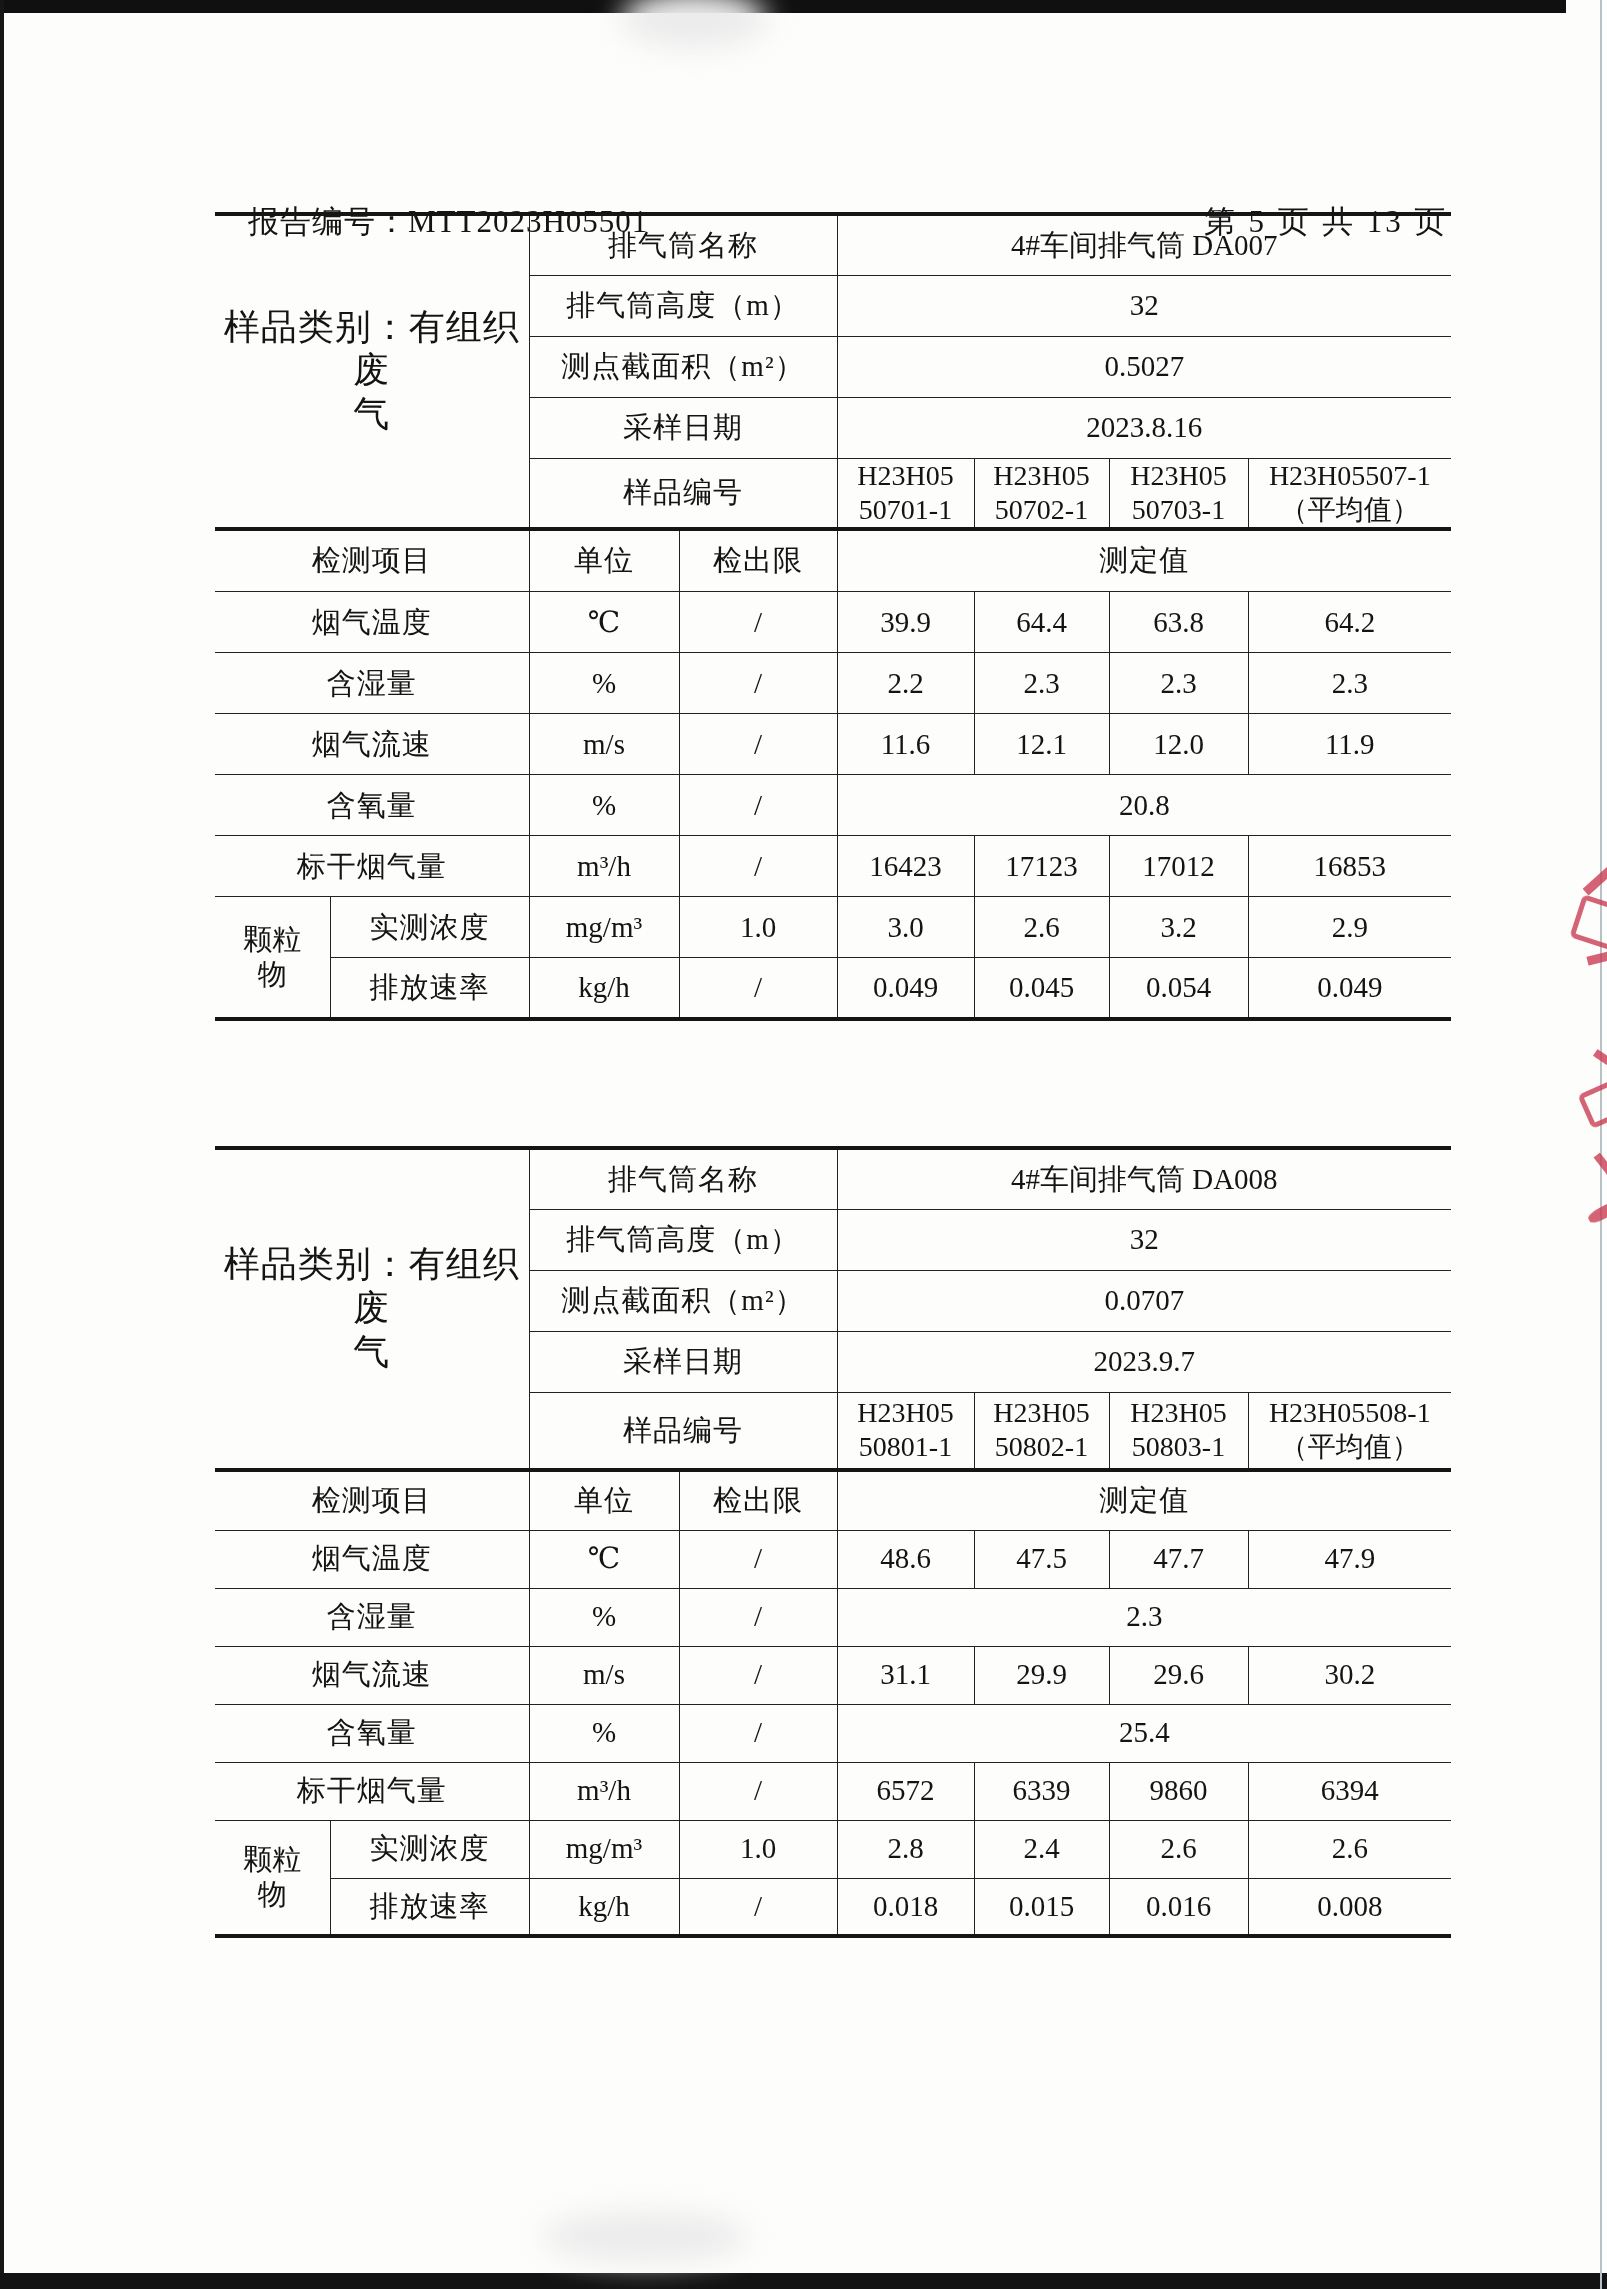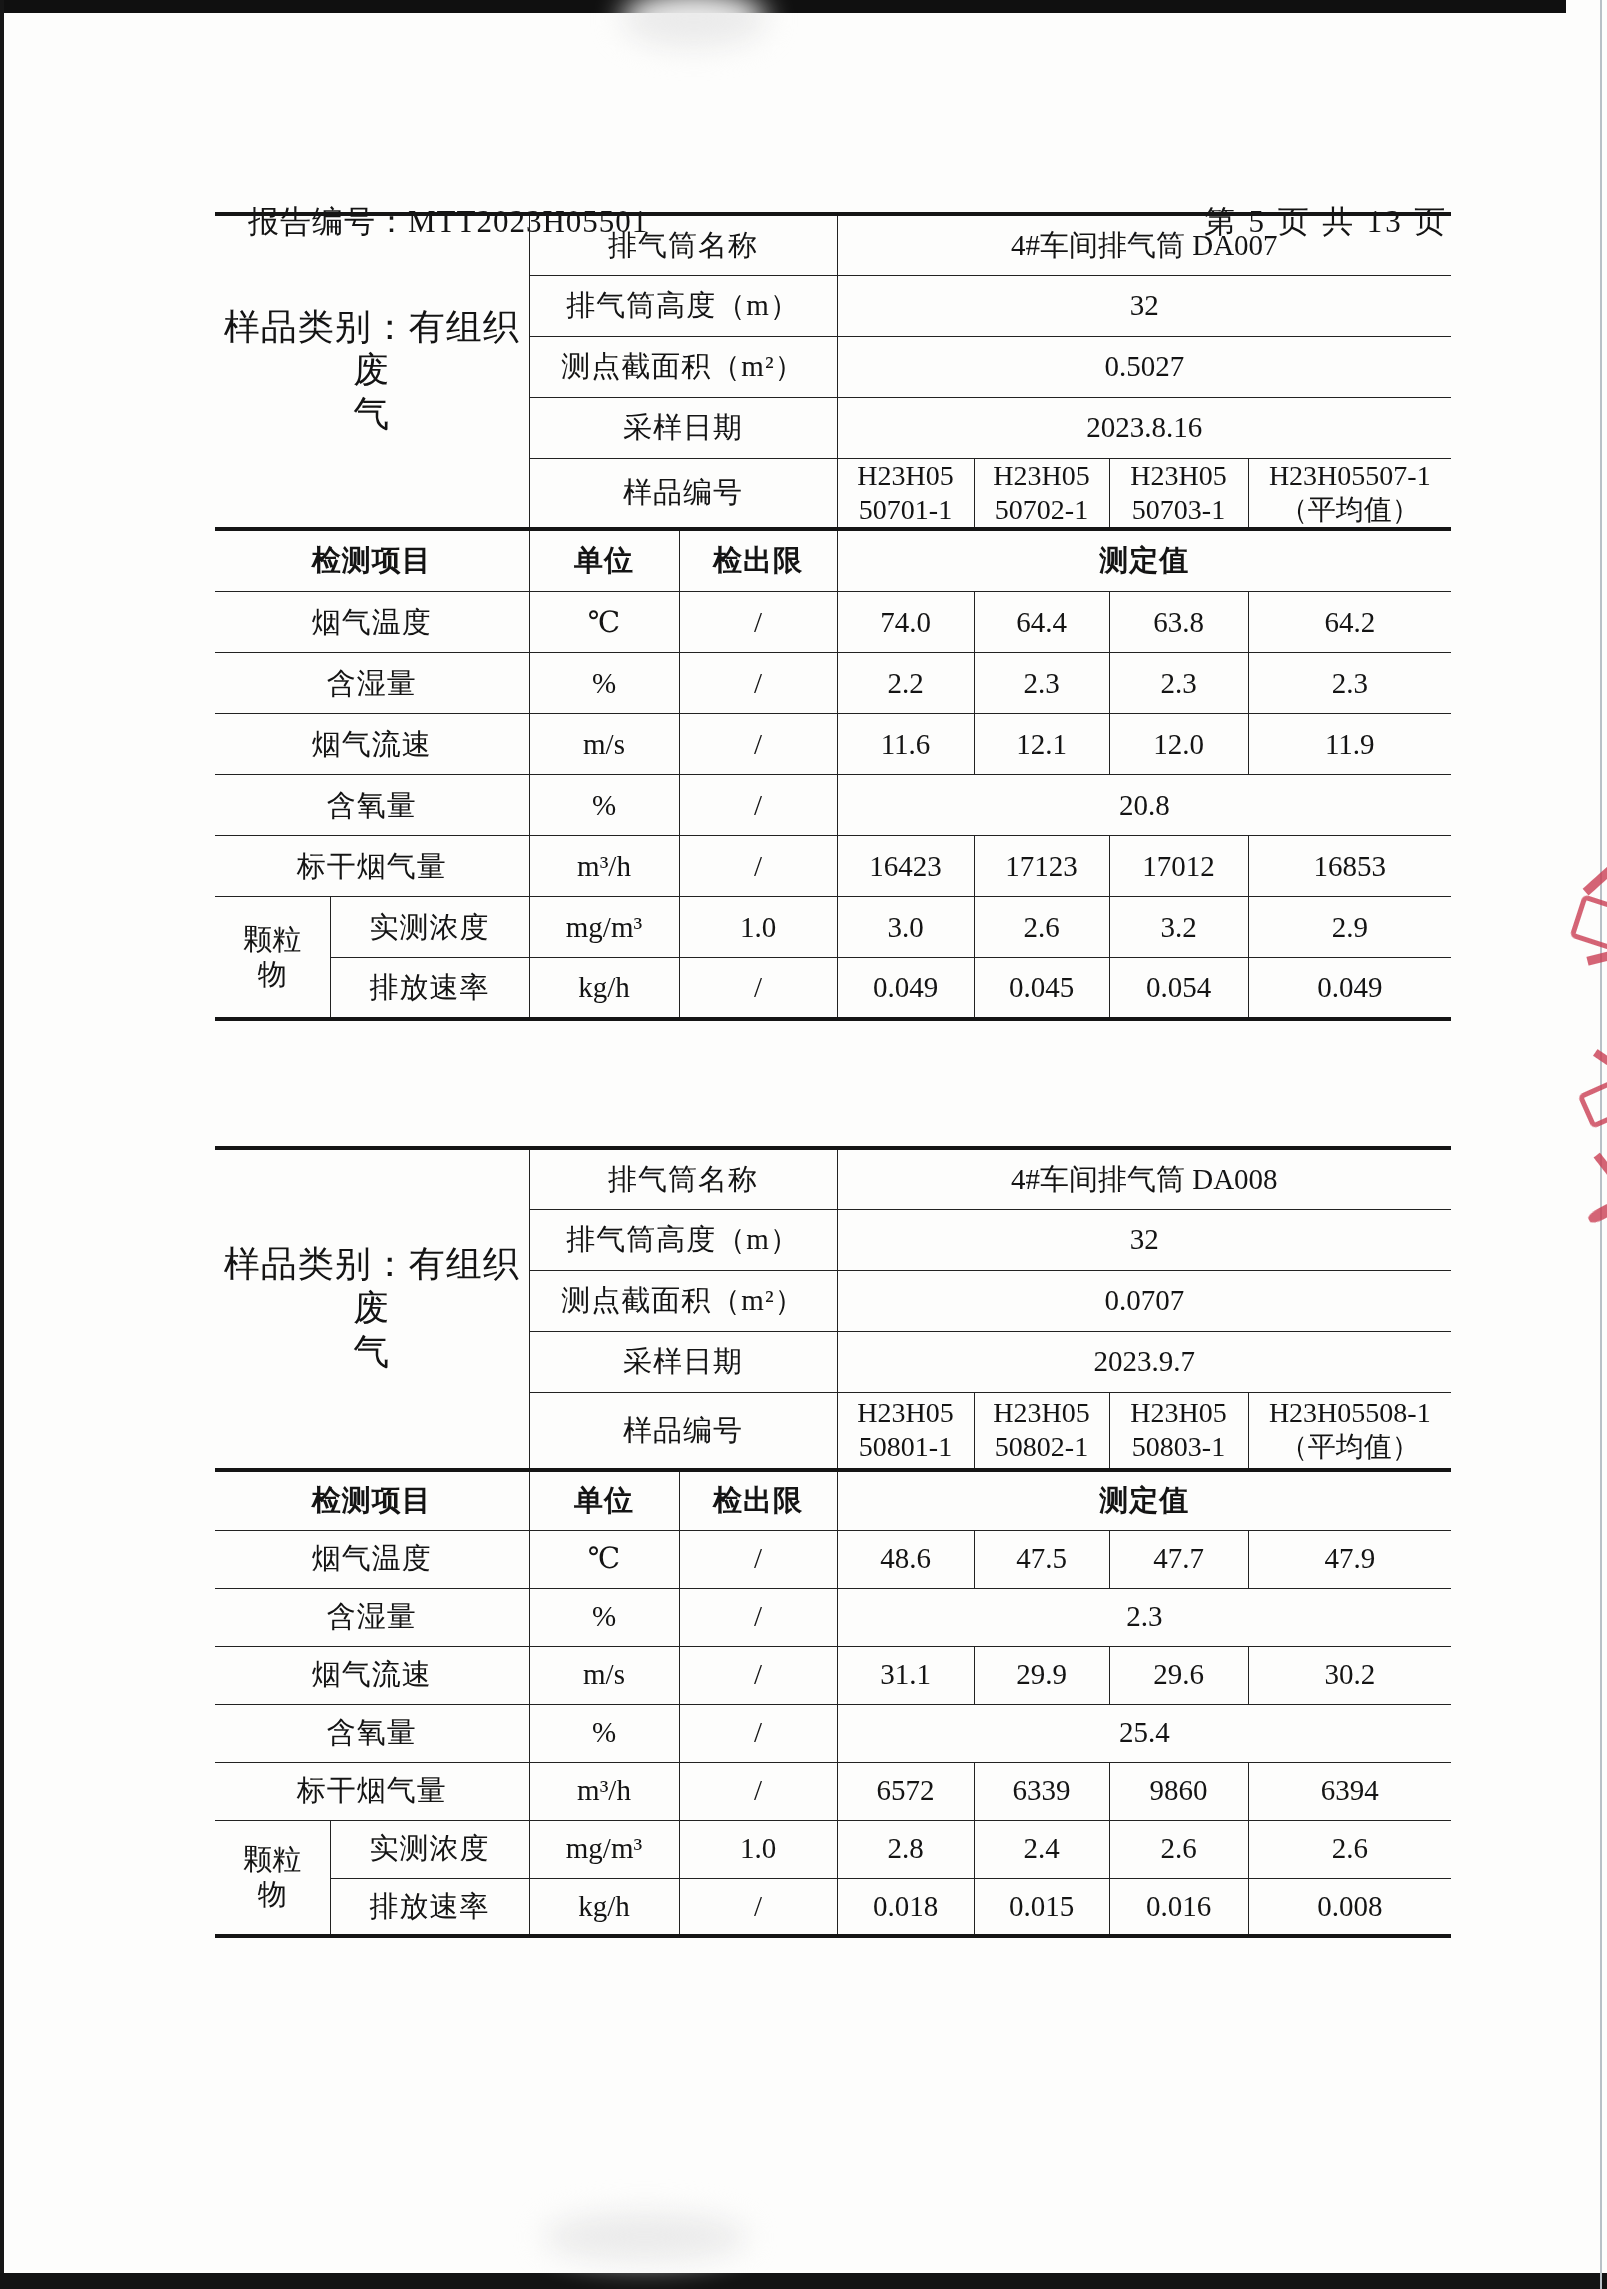--- a/index.html
+++ b/index.html
@@ -34,21 +34,21 @@
   .t2 { top:1146px; }
   table.report-table {
     border-collapse:collapse; table-layout:fixed; width:1235px;
     border-top:4.9px solid #151515; border-bottom:4.9px solid #151515;
   }
   .report-table td {
     border-bottom:1.9px solid #222; text-align:center; vertical-align:middle;
     font-size:29px; line-height:1.22; white-space:pre-line;
   }
   td.bl { border-left:1.9px solid #222; }
-  tr.thickT td { border-top:4.9px solid #151515;font-weight:bold; }
+  tr.thickT td { border-top:4.9px solid #151515; }
   td.catCell { font-size:36px; letter-spacing:1px; }
   td.lab { letter-spacing:1px; }
   td.idcell { font-size:28px; }
   tr.h63{height:61px} tr.h65{height:63px} tr.h80{height:78px} tr.h62{height:60px} tr.h60{height:58px}
 
   
   .stamp-frag { position:absolute; opacity:.78; filter:blur(0.6px); }
   .bar  { background:var(--stamp); }
   .ring { border:5.8px solid var(--stamp); border-radius:5.8px; background:transparent; }
   .f1 { right:-7.8px;  top:876px;  width:35px; height:8.7px;  transform:rotate(-42deg); }
@@ -122,21 +122,21 @@
       <tr class="h65 thickT">
         <td class="lab" colspan="2">检测项目</td>
         <td class="bl lab">单位</td>
         <td class="bl lab">检出限</td>
         <td class="bl lab" colspan="4">测定值</td>
       </tr>
       <tr class="h63">
         <td class="lab" colspan="2">烟气温度</td>
         <td class="bl">℃</td>
         <td class="bl">/</td>
-        <td class="bl">74.0</td>
+        <td class="bl">39.9</td>
         <td class="bl">64.4</td>
         <td class="bl">63.8</td>
         <td class="bl">64.2</td>
       </tr>
       <tr class="h63">
         <td class="lab" colspan="2">含湿量</td>
         <td class="bl">%</td>
         <td class="bl">/</td>
         <td class="bl">2.2</td>
         <td class="bl">2.3</td>

